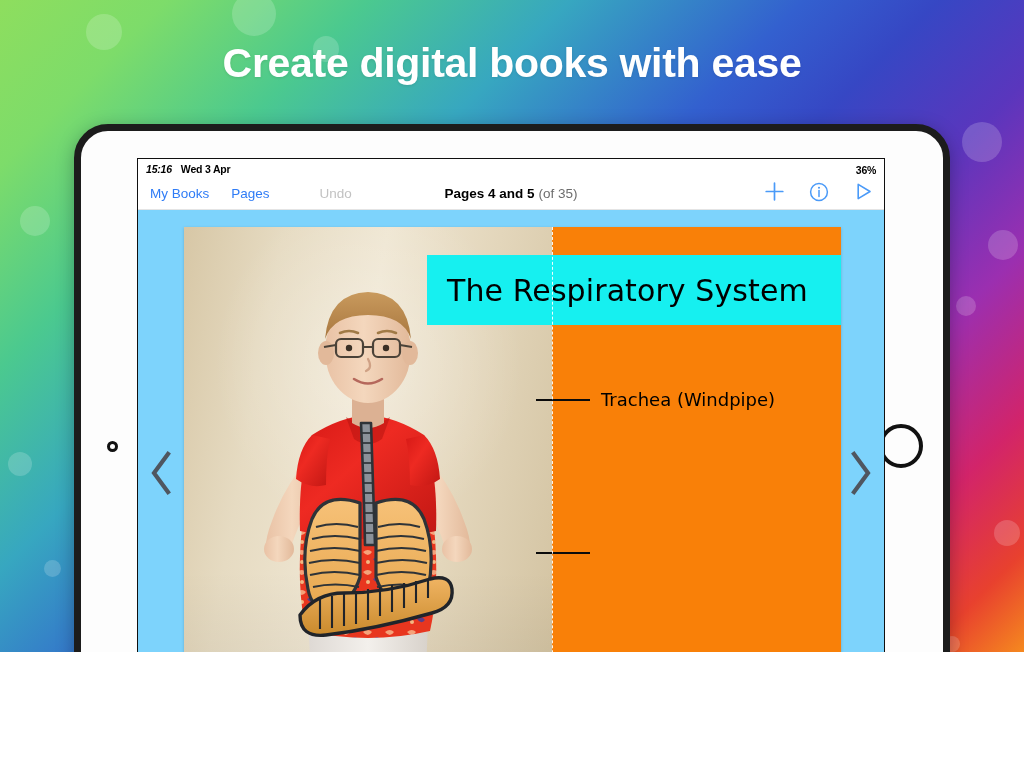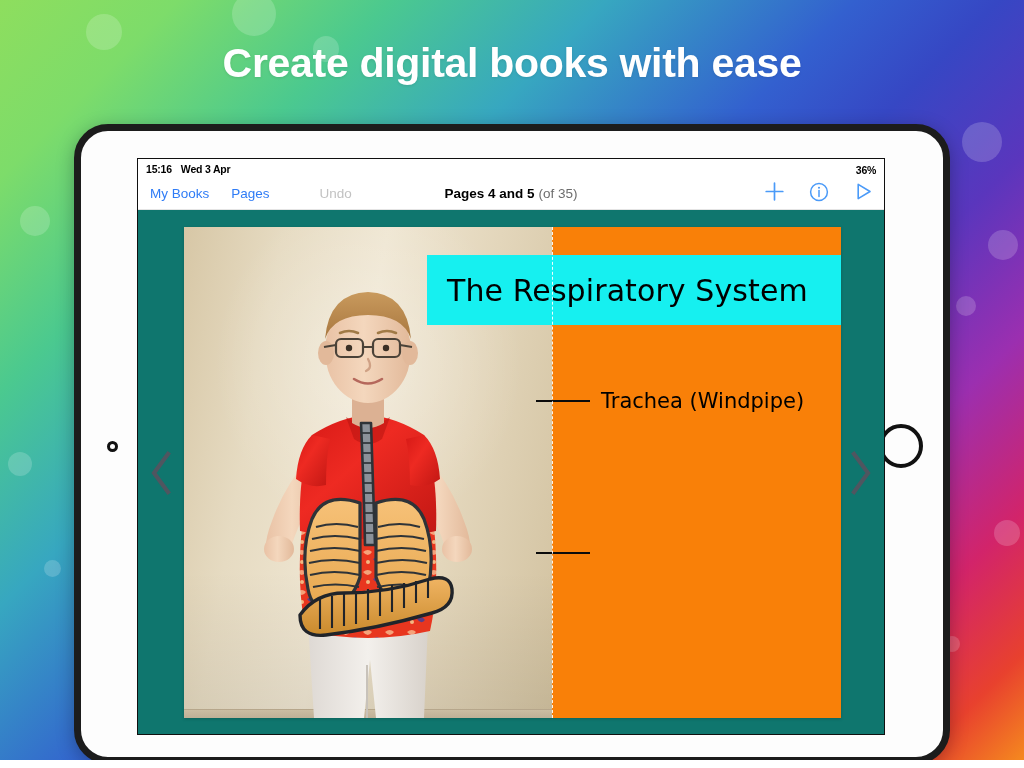--- a/index.html
+++ b/index.html
@@ -7,21 +7,21 @@
     padding: 0;
     width: 1024px;
     height: 768px;
     overflow: hidden;
     font-family: "Liberation Sans", sans-serif;
   }
 
   #stage {
     position: relative;
     width: 1024px;
-    height: 760px;
+    height: 652px;
     overflow: hidden;
     background:
       linear-gradient(135deg,
         #8ede5e 0%,
         #7ddc6a 10%,
         #4bc98f 22%,
         #37a7c0 34%,
         #3360cf 48%,
         #3647c4 56%,
         #5a36bd 66%,
@@ -109,21 +109,21 @@
     position: relative;
     height: 19px;
     background: #ffffff;
     display: flex;
     align-items: center;
     padding: 0 7px 0 8px;
     font-size: 10.5px;
     color: #000;
     font-family: "Liberation Sans", sans-serif;
   }
-  #status-time { font-weight: 600; letter-spacing: -0.2px; }
+  #status-time { font-weight: 600; letter-spacing: -0.2px; font-style: italic; }
   #status-date { font-weight: 600; margin-left: 9px; letter-spacing: -0.2px; }
   #status-right {
     margin-left: auto;
     display: flex;
     align-items: center;
     gap: 5px;
     flex-direction: column;
   }
   #battery-pct { font-weight: 600; font-size: 10.5px; letter-spacing: -0.2px; }
   .battery-shell {
@@ -186,21 +186,21 @@
     align-items: center;
     gap: 24px;
     z-index: 2;
   }
   .tb-icon { cursor: pointer; display: block; }
 
   
   #canvas {
     position: relative;
     height: 525px;
-    background: #0f766e;
+    background: #7dd3fc;
     overflow: hidden;
   }
 
   .nav-arrow {
     position: absolute;
     top: 0; bottom: 0;
     width: 46px;
     display: flex;
     align-items: center;
     justify-content: center;
@@ -305,21 +305,21 @@
     display: flex;
     align-items: center;
     z-index: 6;
     white-space: nowrap;
   }
   .leader {
     height: 0;
     border-top: 2.4px solid #0b0b0b;
   }
   .label-text {
-    font-size: 21px;
+    font-size: 18px;
     color: #000;
     margin-left: 11px;
     font-family: "DejaVu Sans", sans-serif;
   }
 </style>
 </head>
 <body>
 
 <div id="stage">
 

